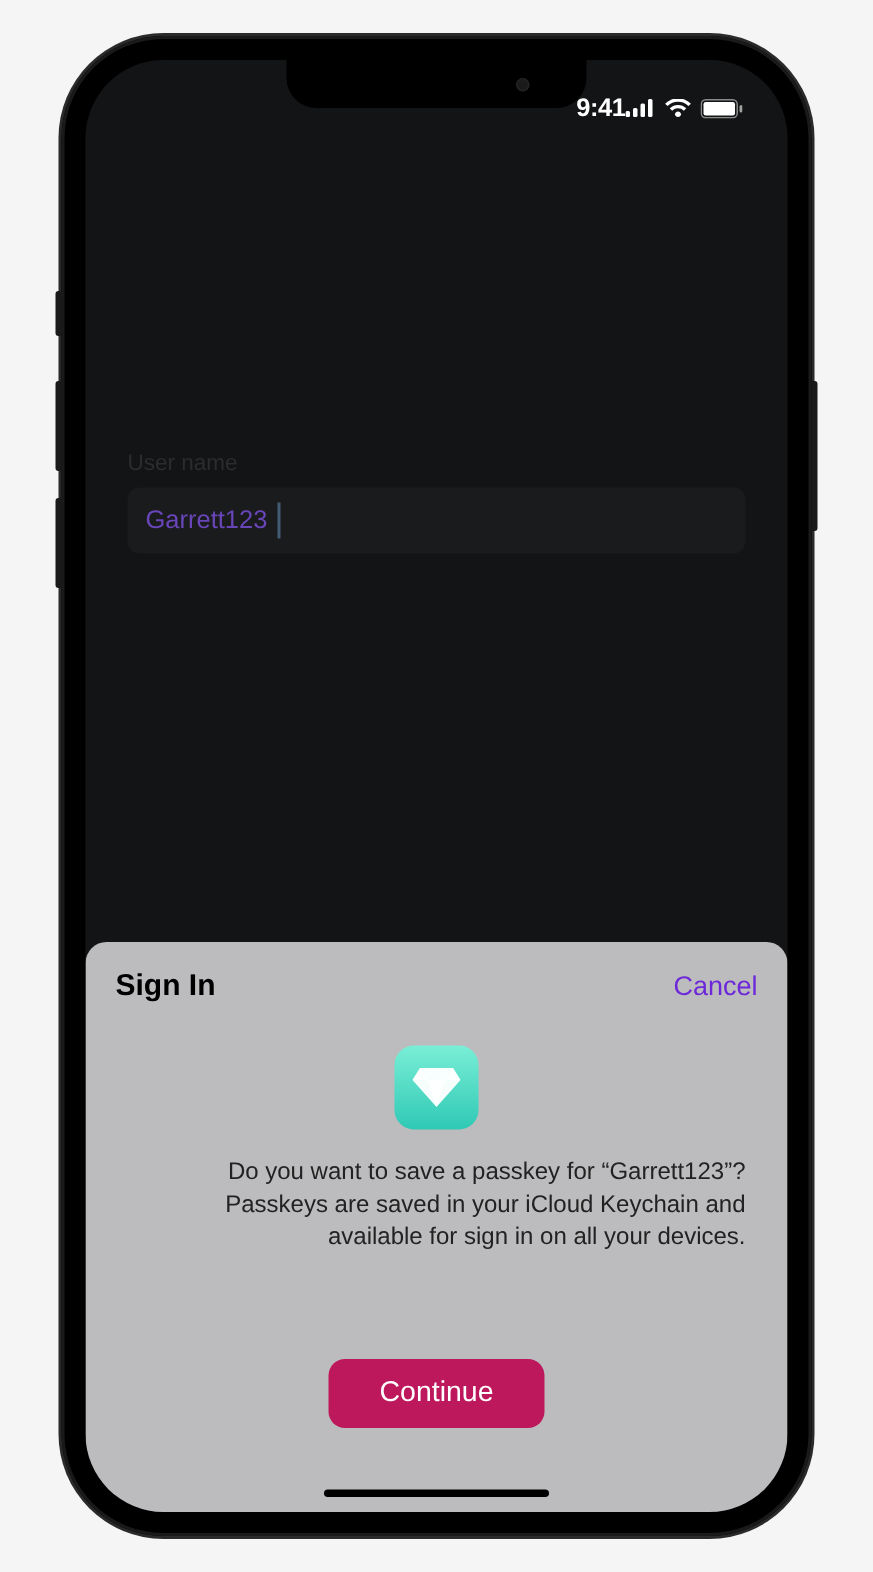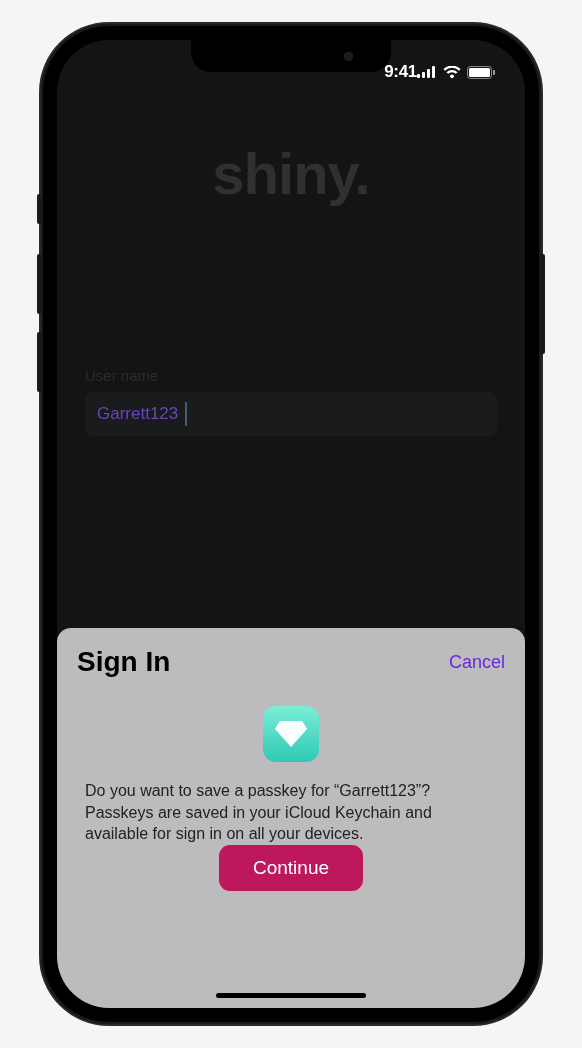--- a/index.html
+++ b/index.html
@@ -167,21 +167,21 @@
       z-index: 20;
       height: 380px;
     }
     .sheet-header {
       display: flex;
       justify-content: space-between;
       align-items: center;
       margin-bottom: 28px;
     }
     .sheet-title {
-      font-size: 28px;
+      font-size: 20px;
       font-weight: 700;
       color: #000;
     }
     .sheet-cancel {
       font-size: 18px;
       color: #6d28d9;
       background: none;
       border: none;
       cursor: pointer;
     }
@@ -193,25 +193,26 @@
     .app-icon {
       width: 56px;
       height: 56px;
       background: linear-gradient(180deg, #7aeed6 0%, #2fc9b5 100%);
       border-radius: 13px;
       display: flex;
       align-items: center;
       justify-content: center;
     }
     .sheet-message {
-      text-align: left;
+      text-align: right;
       font-size: 16px;
       color: #222;
       line-height: 1.35;
       padding: 0 8px;
+      margin-bottom: 70px;
     }
     .continue-btn {
       display: block;
       margin: 0 auto;
       background: #be185d;
       color: #fff;
       font-size: 19px;
       font-weight: 500;
       border: none;
       border-radius: 11px;
@@ -263,21 +264,20 @@
         </svg>
         <svg width="28" height="13" viewBox="0 0 28 13">
           <rect x="0.5" y="0.5" width="24" height="12" rx="3" stroke="#fff" stroke-opacity="0.5" fill="none"></rect>
           <rect x="2" y="2" width="21" height="9" rx="1.5" fill="#fff"></rect>
           <rect x="26" y="4" width="2" height="5" rx="1" fill="#fff" fill-opacity="0.6"></rect>
         </svg>
       </div>
     </div>
 
     <div class="app-content">
-      <div class="app-logo">shiny.</div>
       <div class="form-area">
         <label class="field-label">User name</label>
         <div class="text-input-wrap">
           <input class="text-input" type="text" value="Garrett123" style="">
           <div class="text-cursor"></div>
         </div>
       </div>
     </div>
 
     <div class="dim-overlay"></div>

